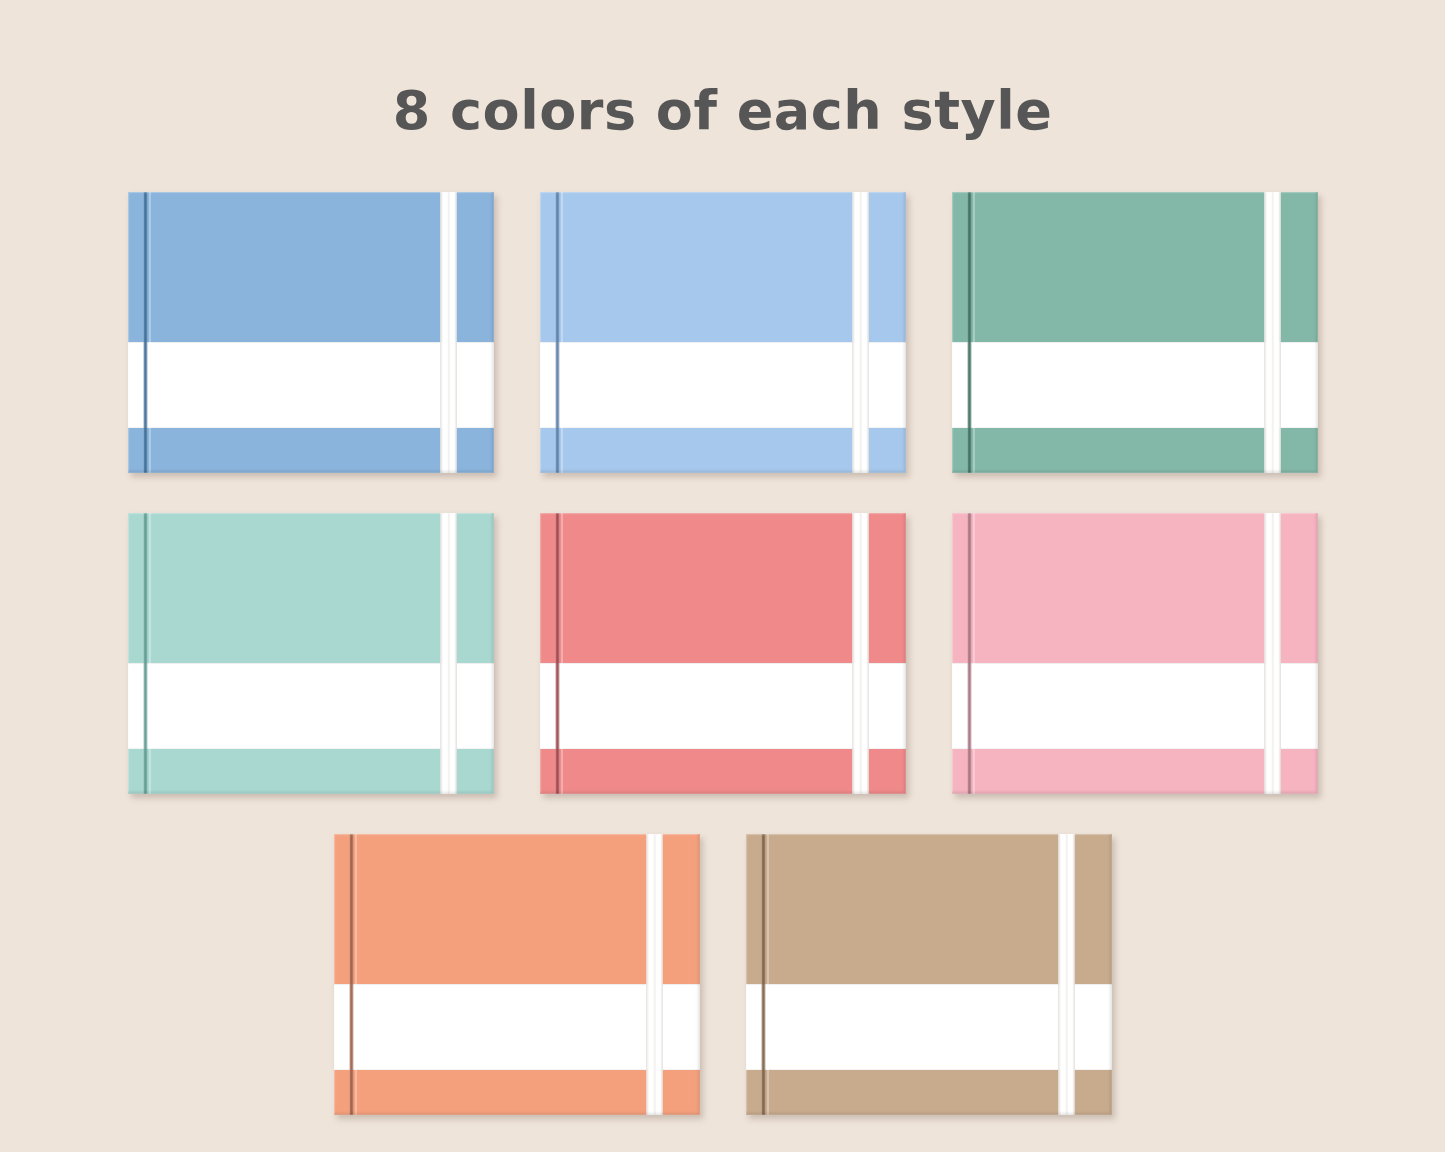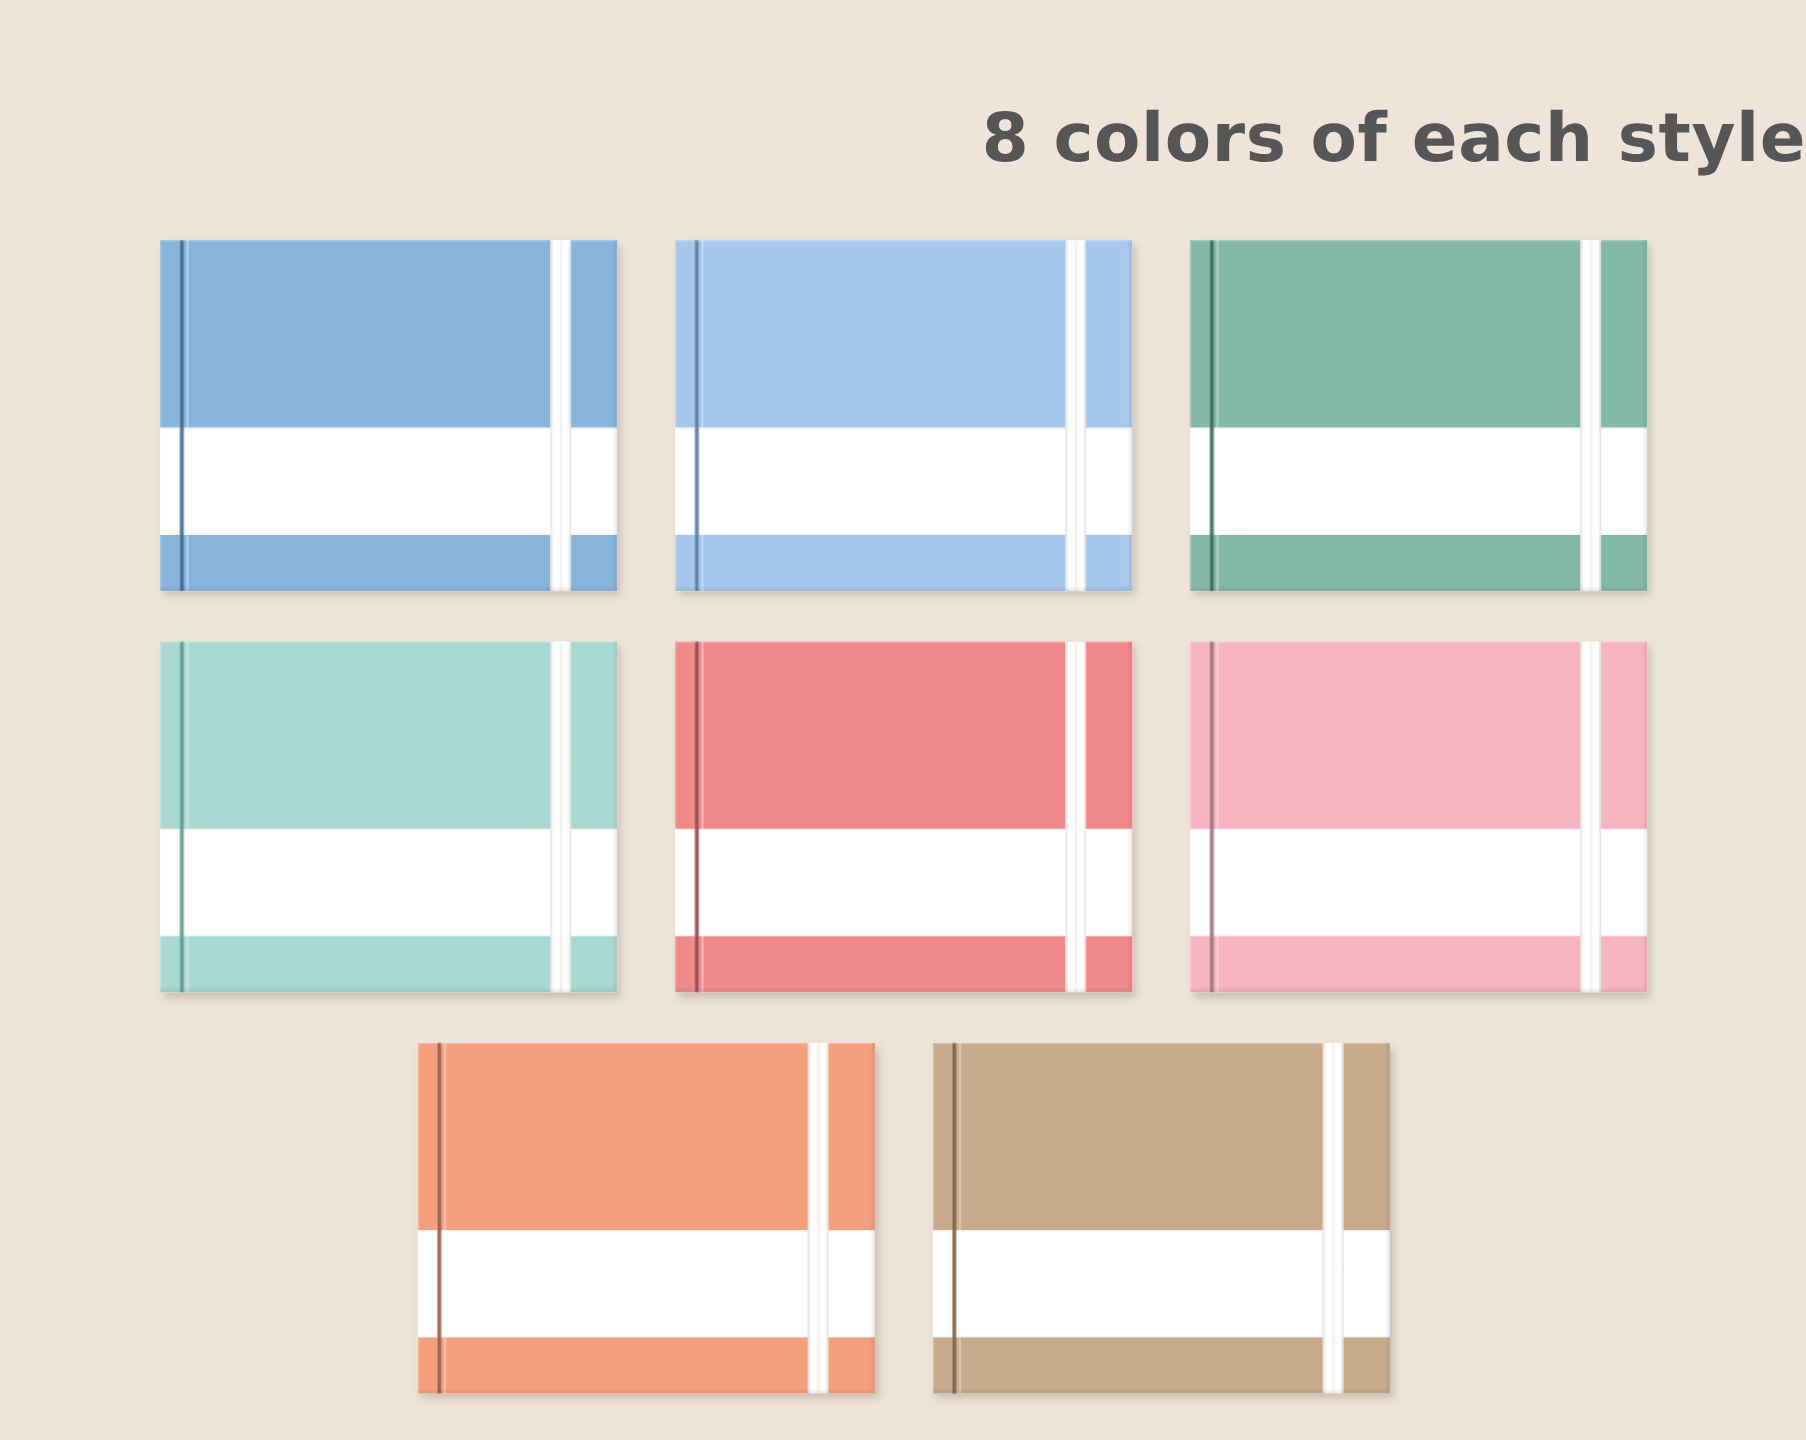--- a/index.html
+++ b/index.html
@@ -14,21 +14,21 @@
     background: #EFE4DA;
     font-family: "Liberation Sans", sans-serif;
     position: relative;
   }
 
   #page-title {
     position: absolute;
     top: 79px;
     left: 0;
     width: 100%;
-    text-align: right;
+    text-align: center;
     font-size: 54px;
     font-weight: bold;
     color: #565656;
     letter-spacing: 0.5px;
     font-family: "DejaVu Sans", sans-serif;
     white-space: nowrap;
   }
 
   #gallery {
     position: absolute;

